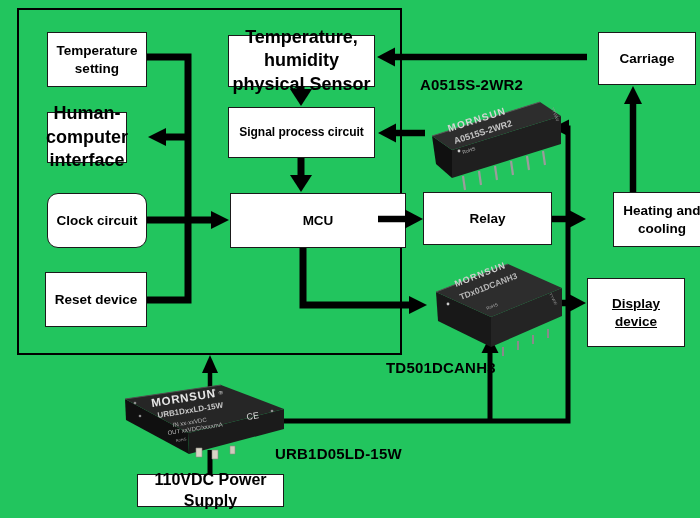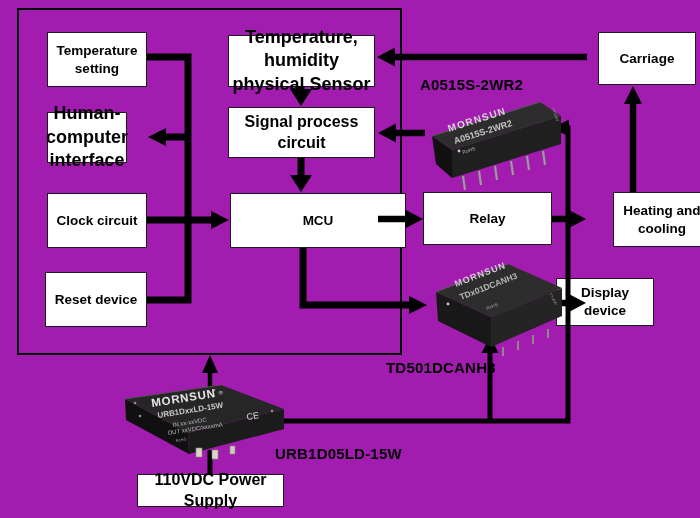--- a/index.html
+++ b/index.html
@@ -1,20 +1,20 @@
 <!DOCTYPE html>
 <html><head>
 <meta charset="utf-8">
 <style>
   html, body { margin: 0; padding: 0; background: #ffffff; }
   .stage {
     position: relative;
     width: 700px;
     height: 518px;
-    background: #a21caf;
+    background: #22c55e;
     font-family: "Liberation Sans", sans-serif;
     overflow: hidden;
   }
   .box {
     position: absolute;
     box-sizing: border-box;
     border: 1.5px solid #1a1a1a;
     background: #ffffff;
     color: #000000;
     font-weight: bold;
@@ -59,39 +59,39 @@
 <div class="stage">
 
   <div class="outer-frame"></div>
 
   <div class="box" style="left:47px; top:32px; width:100px; height:55px;">Temperature
 setting</div>
 
   <div class="box small-text" style="left:47px; top:112px; width:80px; height:51px;">Human-computer
 interface</div>
 
-  <div class="box" style="left:47px; top:193px; width:100px; height:55px;">Clock circuit</div>
+  <div class="box" style="left:47px; top:193px; width:100px; height:55px;border-radius:11px;">Clock circuit</div>
 
   <div class="box" style="left:45px; top:272px; width:102px; height:55px;">Reset device</div>
 
   <div class="box small-text" style="left:228px; top:35px; width:147px; height:52px;">Temperature, humidity
 physical Sensor</div>
 
-  <div class="box" style="left:228px; top:107px; width:147px; height:51px; font-size:16px;">Signal process circuit</div>
+  <div class="box" style="left:228px; top:107px; width:147px; height:51px; font-size:12px;">Signal process circuit</div>
 
   <div class="box" style="left:230px; top:193px; width:176px; height:55px;">MCU</div>
 
   <div class="box" style="left:423px; top:192px; width:129px; height:53px;text-align:center;">Relay</div>
 
   <div class="box" style="left:587px; top:32px; width:98px; height:53px;margin-left:11px;">Carriage</div>
 
   <div class="box" style="left:587px; top:192px; width:98px; height:55px;margin-left:26px;">Heating and
 cooling</div>
 
-  <div class="box" style="left:556px; top:278px; width:98px; height:48px;">Display
+  <div class="box" style="left:587px; top:278px; width:98px; height:69px;text-decoration:underline;">Display
 device</div>
 
   <div class="box" style="left:137px; top:474px; width:147px; height:33px; font-size:16px;">110VDC Power Supply</div>
 
   <div class="module-label" style="left:420px; top:76px;">A0515S-2WR2</div>
   <div class="module-label" style="left:386px; top:359px;">TD501DCANH3</div>
   <div class="module-label" style="left:275px; top:445px;">URB1D05LD-15W</div>
 
   <svg class="wires" width="700" height="518" viewBox="0 0 700 518">
 

